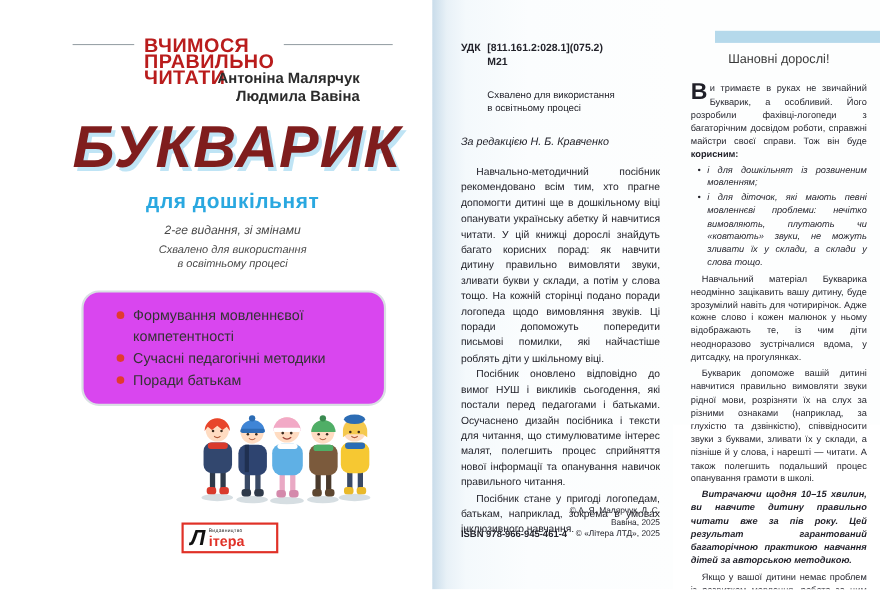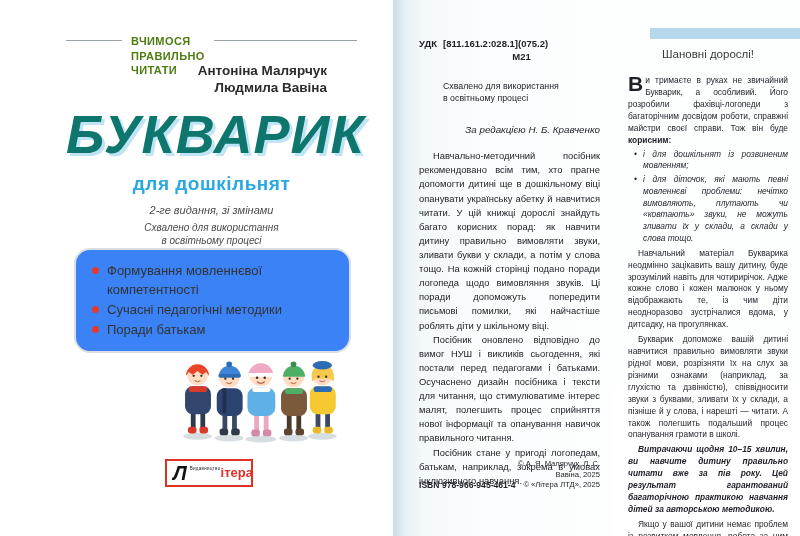--- a/index.html
+++ b/index.html
@@ -7,54 +7,54 @@
     position:relative;width:800px;height:536px;overflow:hidden;
     font-family:"Liberation Sans", sans-serif;background:#ffffff;display:flex;
   }
   
   .page-cover{width:393px;height:536px;background:#ffffff;box-sizing:border-box;
     padding:34px 36px 0 66px;position:relative;}
   .series-row{display:flex;align-items:flex-start;}
   .rule{height:1px;background:#9aa3a8;margin-top:6px;}
   .rule-left{width:56px;margin-right:9px;}
   .rule-right{flex:1;margin-left:9px;}
-  .series-text{color:#4d7c0f;font-weight:bold;font-size:11px;line-height:14.5px;
+  .series-text{color:#b91c1c;font-weight:bold;font-size:18px;line-height:14.5px;
     letter-spacing:.4px;white-space:nowrap;}
   .authors{margin-top:-16px;text-align:right;padding-right:30px;font-size:13.5px;
     color:#2b2b2b;line-height:1.3;font-weight:bold;}
   .cover-title{margin-top:10px;text-align:center;font-size:54px;font-weight:800;
-    font-style:italic;color:#0f766e;letter-spacing:1px;line-height:1;
+    font-style:italic;color:#7f1d1d;letter-spacing:1px;line-height:1;
     text-shadow:3px 3px 0 #bfe4f5;}
   .cover-subtitle{margin-top:12px;text-align:center;font-size:19px;font-weight:bold;
     color:#2aa8e0;letter-spacing:.5px;}
   .edition{margin-top:9px;text-align:center;font-size:11px;font-style:italic;color:#4a4a4a;}
   .approval{margin-top:5px;text-align:center;font-size:10px;font-style:italic;
     color:#4a4a4a;line-height:1.35;}
-  .features-box{margin:0 6px 0 8px;border:2px solid #d9dfe3;border-radius:16px;
-    background:#3b82f6;padding:11px 8px 11px 14px;}
+  .features-box{margin:16px 6px 0 8px;border:2px solid #d9dfe3;border-radius:16px;
+    background:#d946ef;padding:11px 8px 11px 28px;}
   .features-item{position:relative;padding-left:17px;font-size:13px;color:#333;
     font-weight:500;line-height:1.52;}
   .features-item::before{content:"";position:absolute;left:2px;top:6px;width:7px;height:7px;
     border-radius:50%;background:#e23b2e;}
   .kids{margin:-6px 0 0 108px;display:block;}
   .logo{margin:16px 0 0 99px;width:88px;border:2px solid #e03127;background:#fff;
     display:flex;align-items:center;padding:2px 6px;box-sizing:border-box;}
   .logo-l{font-size:20px;font-weight:bold;font-style:italic;color:#111;line-height:1;}
-  .logo-right{display:flex;flex-direction:row;margin-left:3px;}
+  .logo-right{display:flex;flex-direction:column;margin-left:3px;}
   .logo-label{font-size:4.5px;color:#222;letter-spacing:.3px;}
   .logo-name{font-size:13px;font-weight:bold;color:#e03127;line-height:1;}
   
   .page-imprint{width:219px;height:536px;box-sizing:border-box;position:relative;
     background:linear-gradient(90deg,#c9dcea 0%,#e8f1f7 6%,#f4f9fc 14%,#fbfdfe 40%,#fdfefe 100%);
     padding:38px 12px 0 26px;color:#23232b;}
   .udc-line{font-size:9.5px;font-weight:bold;display:flex;gap:6px;}
-  .udc-code{font-size:9.5px;font-weight:bold;margin:2px 0 18px 24px;text-align:center;}
+  .udc-code{font-size:9.5px;font-weight:bold;margin:2px 0 18px 24px;}
   .imprint-approval{margin:12px 0 0 24px;font-size:8.8px;line-height:1.38;}
   .imprint-approval .note{font-style:italic;}
-  .editor{margin-top:20px;font-size:9.8px;font-style:italic;text-align:right;}
+  .editor{margin-top:20px;font-size:9.8px;font-style:italic;text-align:left;}
   .imprint-paras{margin-top:14px;}
   .imprint-paras p{margin:0;font-size:9.4px;line-height:1.5;text-align:justify;
     text-indent:14px;}
   .imprint-bottom{position:absolute;left:26px;right:12px;bottom:46px;display:flex;
     justify-content:space-between;align-items:flex-end;}
   .isbn{font-size:8.6px;font-weight:bold;white-space:nowrap;}
   .copyrights{text-align:right;font-size:7.6px;line-height:1.35;}
   
   .page-intro{width:188px;height:386px;box-sizing:border-box;background:#fdfefe;
     padding:28px 12px 0 16px;color:#1f1f28;position:relative;}

